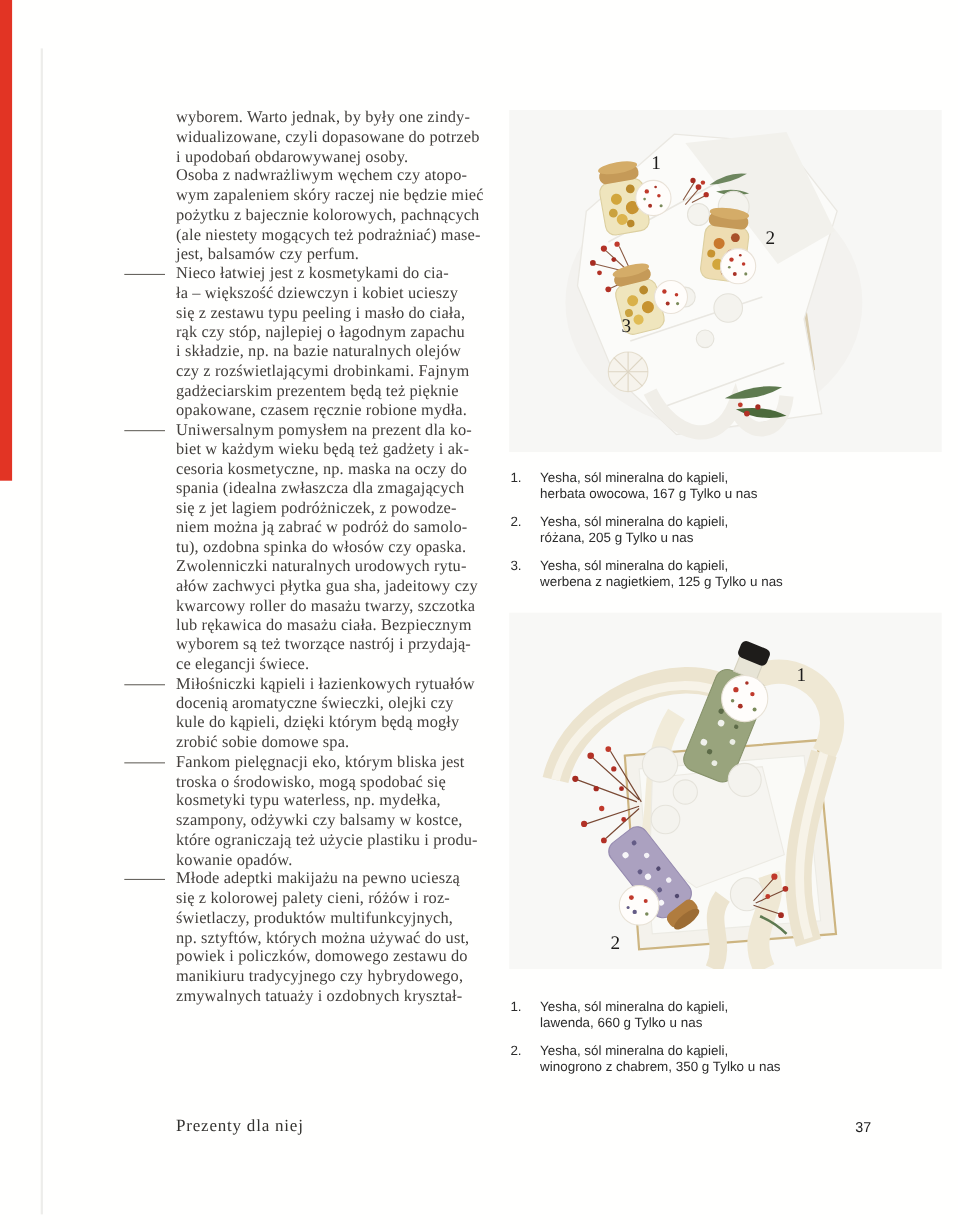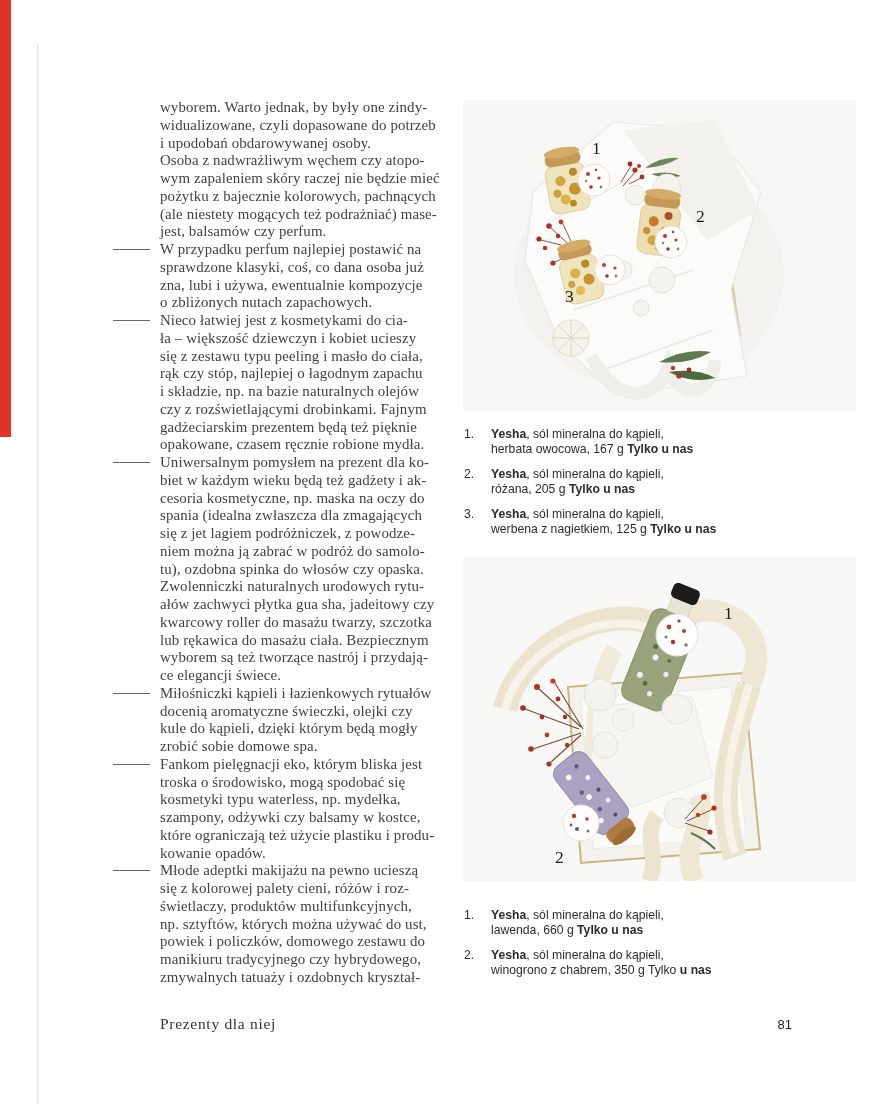--- a/index.html
+++ b/index.html
@@ -13,45 +13,41 @@
   .figure{position:absolute;background:#f7f7f5;}
   .fig1{left:463px;top:100px;width:393px;height:311px;}
   .fig2{left:463px;top:557px;width:393px;height:324px;}
   .figure svg{position:absolute;left:0;top:0;}
   .marker{position:absolute;font-family:"Liberation Serif",serif;font-size:17.5px;color:#1d1c1b;}
   .captions{position:absolute;left:464px;width:340px;font-family:"Liberation Sans",sans-serif;font-size:12.2px;line-height:15px;color:#2c2c2c;}
   .caps-top{top:427px;}
   .caps-bottom{top:908px;}
   .cap-item{display:flex;margin-bottom:10px;}
   .cap-num{width:27px;flex:none;}
-  .cap-text b{font-weight:bold;}
+  .cap-text b{font-weight:normal;}
   .footer-title{position:absolute;left:160px;top:1015px;width:583px;text-align:left;font-size:15.5px;letter-spacing:.7px;color:#33322f;}
   .page-num{position:absolute;left:758px;top:1017px;width:34px;text-align:right;font-family:"Liberation Sans",sans-serif;font-size:13px;color:#1f1f1f;}
 </style>
 </head>
 <body>
 
 <div class="page">
 
   <div class="red-strip"></div>
   <div class="edge-line"></div>
 
   <div class="article">
     <p class="para">wyborem. Warto jednak, by były one zindy-
 widualizowane, czyli dopasowane do potrzeb
 i upodobań obdarowywanej osoby.</p>
     <p class="para">Osoba z nadwrażliwym węchem czy atopo-
 wym zapaleniem skóry raczej nie będzie mieć
 pożytku z bajecznie kolorowych, pachnących
 (ale niestety mogących też podrażniać) mase-
 jest, balsamów czy perfum.</p>
-    <p class="para">W przypadku perfum najlepiej postawić na
-sprawdzone klasyki, coś, co dana osoba już
-zna, lubi i używa, ewentualnie kompozycje
-o zbliżonych nutach zapachowych.<span class="dash"></span></p>
     <p class="para">Nieco łatwiej jest z kosmetykami do cia-
 ła – większość dziewczyn i kobiet ucieszy
 się z zestawu typu peeling i masło do ciała,
 rąk czy stóp, najlepiej o łagodnym zapachu
 i składzie, np. na bazie naturalnych olejów
 czy z rozświetlającymi drobinkami. Fajnym
 gadżeciarskim prezentem będą też pięknie
 opakowane, czasem ręcznie robione mydła.<span class="dash"></span></p>
     <p class="para">Uniwersalnym pomysłem na prezent dla ko-
 biet w każdym wieku będą też gadżety i ak-
@@ -345,15 +341,15 @@
       <span class="cap-num">1.</span>
       <span class="cap-text"><b>Yesha</b><span>, sól mineralna do kąpieli,</span><br><span>lawenda, 660 g </span><b>Tylko u nas</b></span>
     </div>
     <div class="cap-item">
       <span class="cap-num">2.</span>
       <span class="cap-text"><b>Yesha</b><span>, sól mineralna do kąpieli,</span><br><span>winogrono z chabrem, 350 g Tylko </span><b>u nas</b></span>
     </div>
   </div>
 
   <div class="footer-title">Prezenty dla niej</div>
-  <div class="page-num">81</div>
+  <div class="page-num">37</div>
 
 </div>
 
 </body></html>

